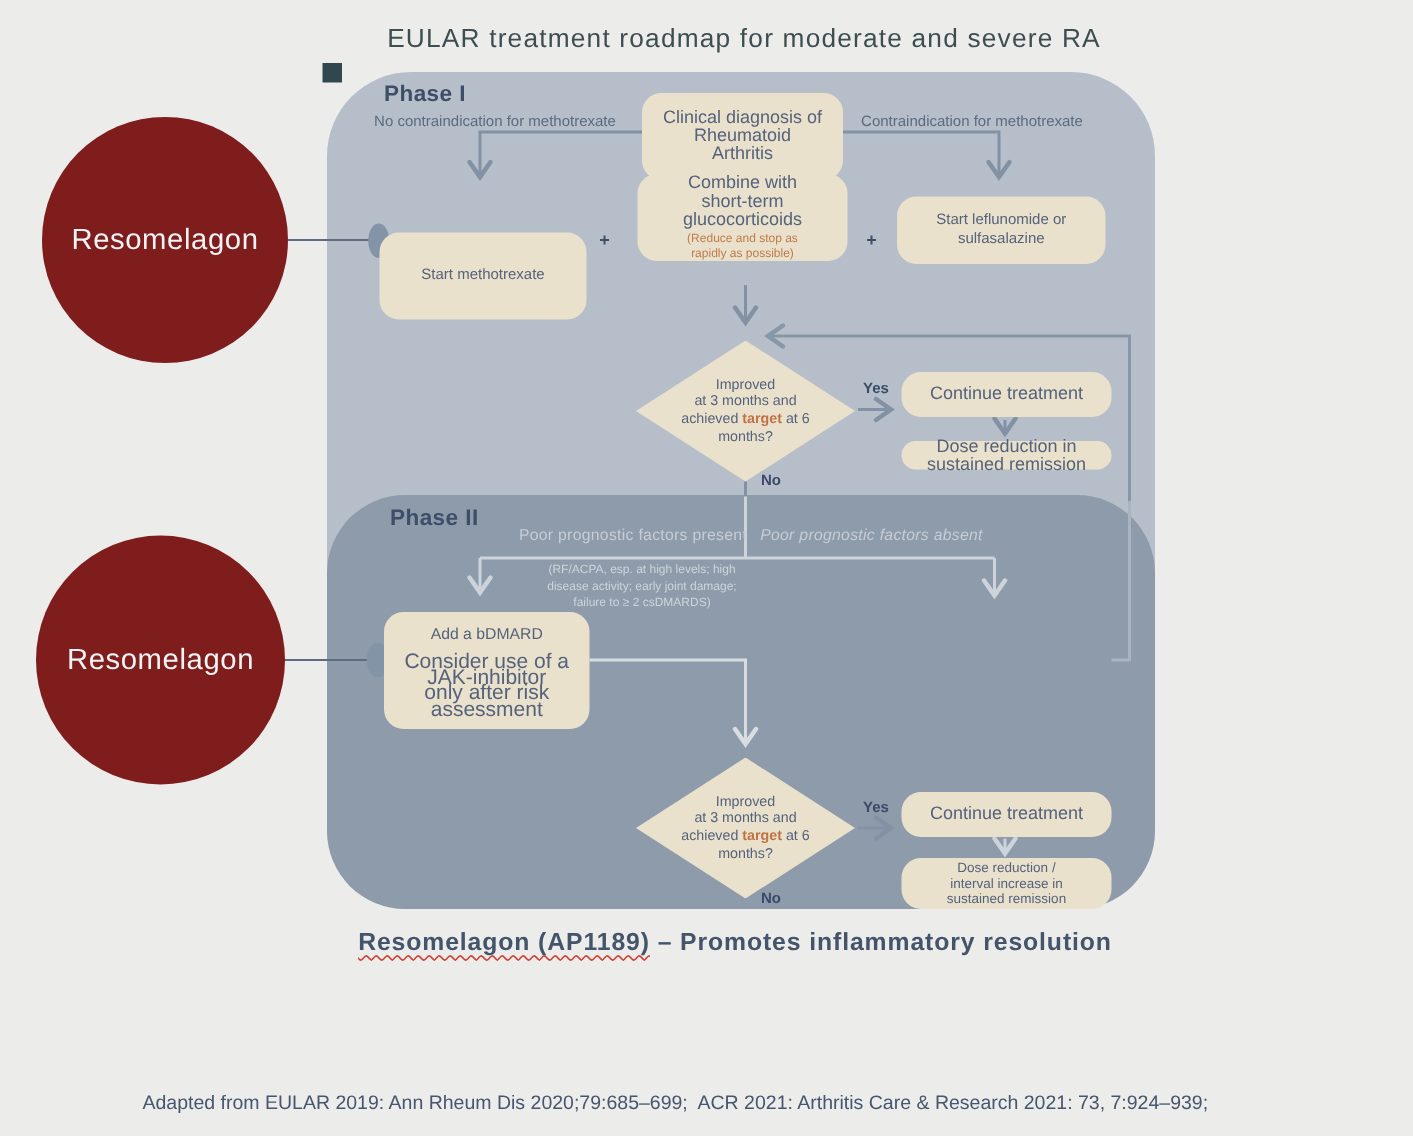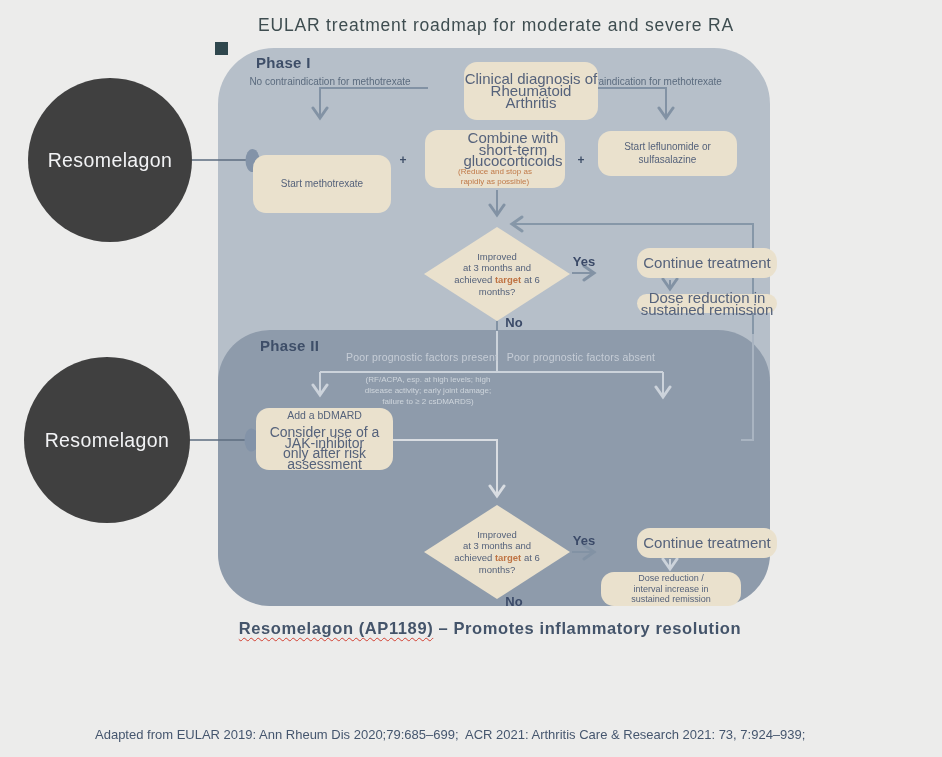--- a/index.html
+++ b/index.html
@@ -3,37 +3,37 @@
 <meta charset="utf-8">
 <style>
   html,body{margin:0;padding:0;}
   body{background:#ececeb;font-family:"Liberation Sans",sans-serif;}
   .canvas{position:relative;width:942px;height:757px;background:#ececeb;overflow:hidden;}
   .abs{position:absolute;}
   .panel1{left:218px;top:48px;width:552px;height:558px;background:#b6bfc9;border-radius:56px;}
   .panel2{left:218px;top:330px;width:552px;height:276px;background:#8e9bab;border-radius:52px;}
   .corner-sq{left:215px;top:42px;width:13px;height:13px;background:#2f474d;}
   .title{left:46px;top:15px;width:900px;text-align:center;font-size:17.5px;letter-spacing:0.8px;color:#3e4d50;}
-  .circle{border-radius:50%;background:#404040;display:flex;align-items:center;justify-content:center;color:#f2f3f5;font-size:19.5px;letter-spacing:0.4px;}
+  .circle{border-radius:50%;background:#7f1d1d;display:flex;align-items:center;justify-content:center;color:#f2f3f5;font-size:19.5px;letter-spacing:0.4px;}
   .c1{left:28px;top:78px;width:164px;height:164px;}
   .c2{left:24px;top:357px;width:166px;height:166px;}
   .phase-label{font-weight:bold;font-size:15px;color:#3e4e68;letter-spacing:0.3px;}
   .branch-label{font-size:10px;color:#5b6b7e;text-align:center;}
   .branch-label2{font-size:10.5px;color:#c6cdd6;text-align:center;letter-spacing:0.2px;}
   .box{background:#eae1cd;border-radius:13px;color:#55627b;text-align:center;display:flex;flex-direction:column;justify-content:center;}
   .t10{font-size:10px;line-height:12.5px;}
-  .t95{font-size:15px;line-height:11.8px;margin-left:36px;}
+  .t95{font-size:12px;line-height:11.8px;}
   .t9{font-size:9px;line-height:10.5px;}
   .t85{font-size:14px;line-height:10.5px;}
   .t8{font-size:8px;line-height:9.5px;}
   .t75{font-size:7.5px;line-height:9px;}
   .orange{color:#c07a49;}
   .hl{color:#bf7343;font-weight:bold;}
   .diamond{background:#eae1cd;clip-path:polygon(50% 0,100% 50%,50% 100%,0 50%);color:#55627b;text-align:center;display:flex;flex-direction:column;justify-content:center;font-size:9.5px;line-height:11.6px;}
-  .yn{font-weight:bold;font-size:13px;color:#3b4a68;}
+  .yn{font-weight:bold;font-size:10px;color:#3b4a68;}
   .plus{font-weight:bold;font-size:12px;color:#3e4e68;text-align:center;}
   .risk-note{font-size:8px;line-height:11px;color:#ced5dc;text-align:center;}
   .box-title{font-size:10.5px;line-height:12.5px;}
   .plink{text-decoration:underline double #4a7ac2;text-underline-offset:1px;}
   .caption{left:210px;top:619px;width:560px;text-align:center;font-size:16.5px;letter-spacing:0.6px;color:#44546a;font-weight:bold;}
   .wavy{text-decoration:underline wavy #d23f31;text-decoration-thickness:1px;text-underline-offset:3px;}
   .footnote{left:95px;top:691px;width:830px;font-size:13px;line-height:17.5px;color:#45566e;white-space:pre-wrap;}
   svg.flow{left:0;top:0;pointer-events:none;}
 </style>
 </head>
@@ -111,21 +111,21 @@
     <div>Rheumatoid</div>
     <div>Arthritis</div>
   </div>
 
   <div class="abs box t10" style="left:253px;top:131px;width:138px;height:58px;margin-top:24px;">
     <div>Start methotrexate</div>
   </div>
 
   <div class="abs plus" style="left:395px;top:153px;width:16px;">+</div>
 
-  <div class="abs box" style="left:425px;top:130px;width:140px;height:58px;">
+  <div class="abs box" style="left:425px;top:116px;width:140px;height:58px;justify-content:space-between;">
     <div class="t95">Combine with</div>
     <div class="t95">short-term</div>
     <div class="t95">glucocorticoids</div>
     <div class="t8 orange">(Reduce and stop as</div>
     <div class="t8 orange">rapidly as possible)</div>
   </div>
 
   <div class="abs plus" style="left:573px;top:153px;width:16px;">+</div>
 
   <div class="abs box t10" style="left:598px;top:131px;width:139px;height:45px;">
@@ -146,29 +146,29 @@
   <div class="abs box t95" style="left:601px;top:248px;width:140px;height:30px;">
     <div>Continue treatment</div>
   </div>
   <div class="abs box t95" style="left:601px;top:294px;width:140px;height:19px;">
     <div>Dose reduction in</div>
     <div>sustained remission</div>
   </div>
 
   <div class="abs phase-label" style="left:260px;top:337px;">Phase II</div>
   <div class="abs branch-label2" style="left:326px;top:351px;width:162px;margin-left:15px;">Poor prognostic factors present</div>
-  <div class="abs branch-label2" style="left:500px;top:351px;width:162px;">Poor prognostic factors absent</div>
+  <div class="abs branch-label2" style="left:500px;top:351px;width:162px;font-style:italic;">Poor prognostic factors absent</div>
 
   <div class="abs risk-note" style="left:338px;top:374px;width:180px;">
     <div>(RF/ACPA, esp. at high levels; high</div>
     <div>disease activity; early joint damage;</div>
     <div>failure to ≥ 2 csDMARDS)</div>
   </div>
 
-  <div class="abs box" style="left:256px;top:408px;width:137px;height:62px;text-align:center;">
+  <div class="abs box" style="left:256px;top:408px;width:137px;height:78px;text-align:center;">
     <div class="box-title">Add a bDMARD</div>
     <div style="height:6px;"></div>
     <div class="t85">Consider use of a</div>
     <div class="t85">JAK-inhibitor</div>
     <div class="t85">only after risk assessment</div>
   </div>
 
 
   <div class="abs diamond" style="left:424px;top:505px;width:146px;height:94px;">
     <div>Improved</div>

